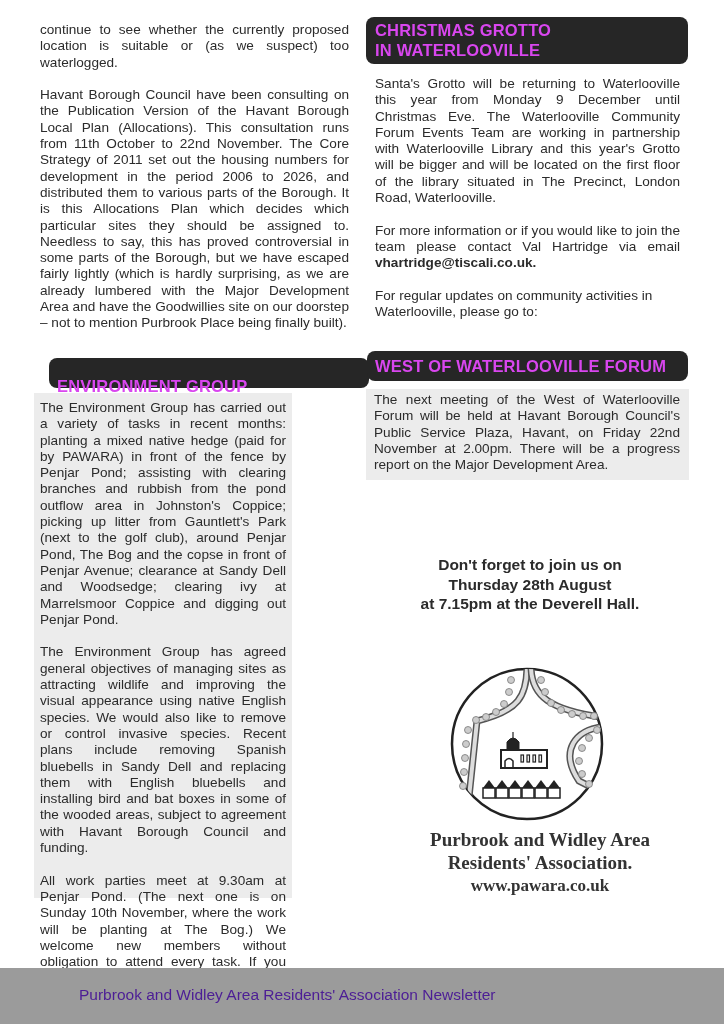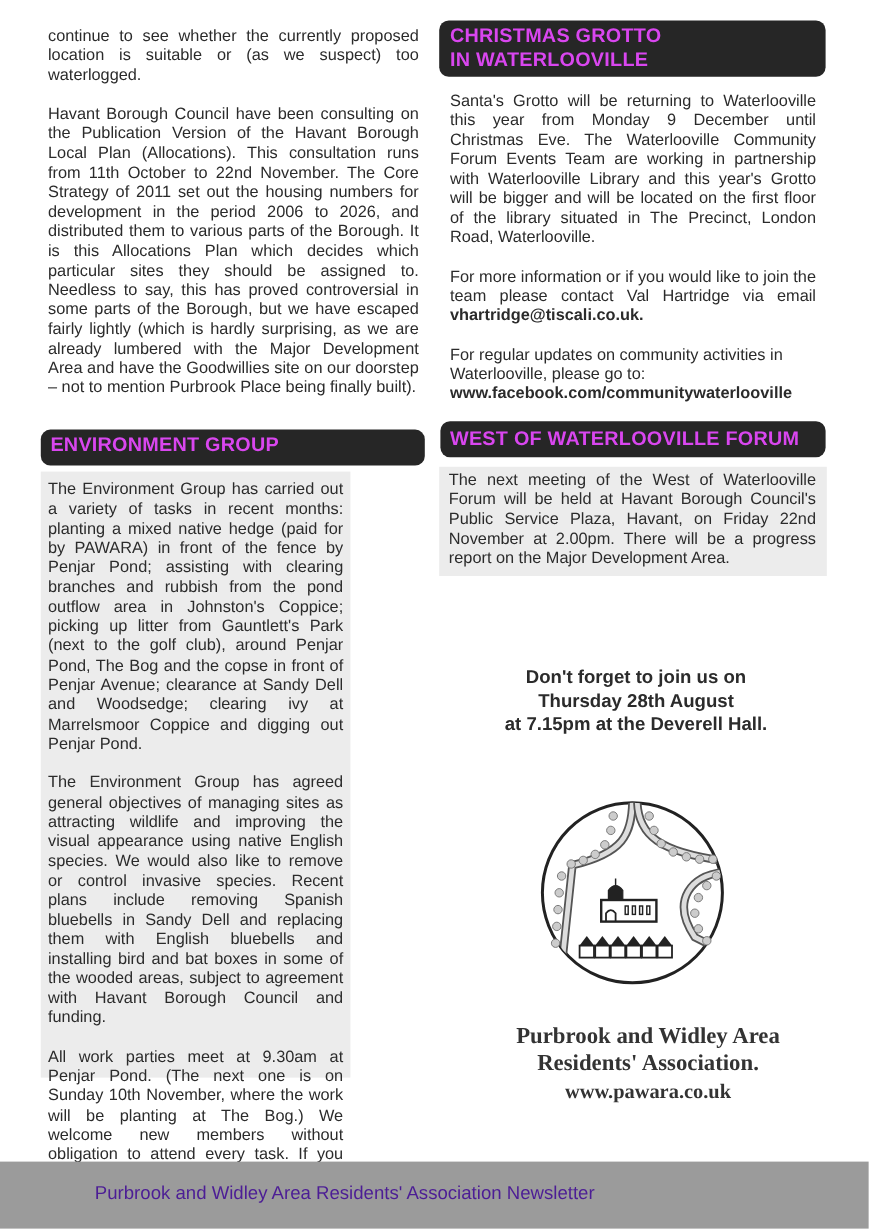--- a/index.html
+++ b/index.html
@@ -20,59 +20,57 @@
     letter-spacing: 0.2px; box-sizing: border-box;
   }
   .panel { background: #ececec; box-sizing: border-box; }
   .bold { font-weight: bold; }
   .notice {
     text-align: center; font-weight: bold; font-size: 15.5px; line-height: 19.5px;
   }
   .org {
     text-align: center; font-family: "Liberation Serif", serif; font-weight: bold;
     color: #333;
-    margin-top: 24px;
   }
   .footer {
     left: 0; top: 968px; width: 724px; height: 56px; background: #9b9b9b;
   }
   .footer span {
     position: absolute; left: 79px; top: 18px; color: #4c1d95; font-size: 15.5px;
   }
 </style>
 </head>
 <body>
 
 <div class="abs" style="left:40px; top:22px; width:309px;">
   <p class="para">continue to see whether the currently proposed location is suitable or (as we suspect) too waterlogged.</p>
   <p class="para">Havant Borough Council have been consulting on the Publication Version of the Havant Borough Local Plan (Allocations). This consultation runs from 11th October to 22nd November. The Core Strategy of 2011 set out the housing numbers for development in the period 2006 to 2026, and distributed them to various parts of the Borough. It is this Allocations Plan which decides which particular sites they should be assigned to. Needless to say, this has proved controversial in some parts of the Borough, but we have escaped fairly lightly (which is hardly surprising, as we are already lumbered with the Major Development Area and have the Goodwillies site on our doorstep – not to mention Purbrook Place being finally built).</p>
 </div>
 
-<div class="abs hdr" style="left:34px; top:358px; width:320px; height:30px; padding:3px 0 0 8px;">
+<div class="abs hdr" style="left:49px; top:358px; width:320px; height:30px; padding:18px 0 0 8px;">
   <span>ENVIRONMENT GROUP</span>
 </div>
 <div class="abs panel" style="left:34px; top:393px; width:258px; height:505px; padding:7px 6px 0 6px;">
   <p class="para">The Environment Group has carried out a variety of tasks in recent months: planting a mixed native hedge (paid for by PAWARA) in front of the fence by Penjar Pond; assisting with clearing branches and rubbish from the pond outflow area in Johnston's Coppice; picking up litter from Gauntlett's Park (next to the golf club), around Penjar Pond, The Bog and the copse in front of Penjar Avenue; clearance at Sandy Dell and Woodsedge;  clearing ivy at Marrelsmoor Coppice and digging out Penjar Pond.</p>
   <p class="para">The Environment Group has agreed general objectives of managing sites as attracting wildlife and improving the visual appearance using native English species.  We would also like to remove or control invasive species.  Recent plans include removing Spanish bluebells in Sandy Dell and replacing them with English bluebells and installing bird and bat boxes in some of the wooded areas, subject to agreement with Havant Borough Council and funding.</p>
   <p class="para">All work parties meet at 9.30am at Penjar Pond. (The next one is on  Sunday 10th November, where the work will be planting at The Bog.) We welcome new members without obligation to attend every task.  If you have ideas for Environment Group activities or you would like to be involved, please contact Paul Jackson.</p>
 </div>
 
 <div class="abs hdr" style="left:366px; top:17px; width:322px; height:47px; padding:4px 0 0 9px; line-height:19.5px;">
   <div>CHRISTMAS GROTTO</div>
   <div>IN WATERLOOVILLE</div>
 </div>
 <div class="abs" style="left:375px; top:76px; width:305px;">
   <p class="para">Santa's Grotto will be returning to Waterlooville this year from Monday 9 December until Christmas Eve. The Waterlooville Community Forum Events Team are working in partnership with Waterlooville Library and this year's Grotto will be bigger and will be located on the first floor of the library situated in The Precinct, London Road, Waterlooville.</p>
   <p class="para">
     <span>For more information or if you would like to join the team please contact Val Hartridge via email</span>
     <span class="bold">vhartridge@tiscali.co.uk.</span>
   </p>
   <p class="para" style="text-align:left;">
     <span>For regular updates on community activities in Waterlooville, please go to:</span><br>
-    <span class="bold">www.facebook.com/communitywaterlooville</span>
   </p>
 </div>
 
 <div class="abs hdr" style="left:367px; top:351px; width:321px; height:30px; padding:5px 0 0 8px;">
   <span>WEST OF WATERLOOVILLE FORUM</span>
 </div>
 <div class="abs panel" style="left:366px; top:389px; width:323px; height:91px; padding:3px 9px 16px 8px;">
   <p class="para">The next meeting of the West of Waterlooville Forum will be held at Havant Borough Council's Public Service Plaza, Havant, on Friday 22nd November at 2.00pm. There will be a progress report on the Major Development Area.</p>
 </div>
 

